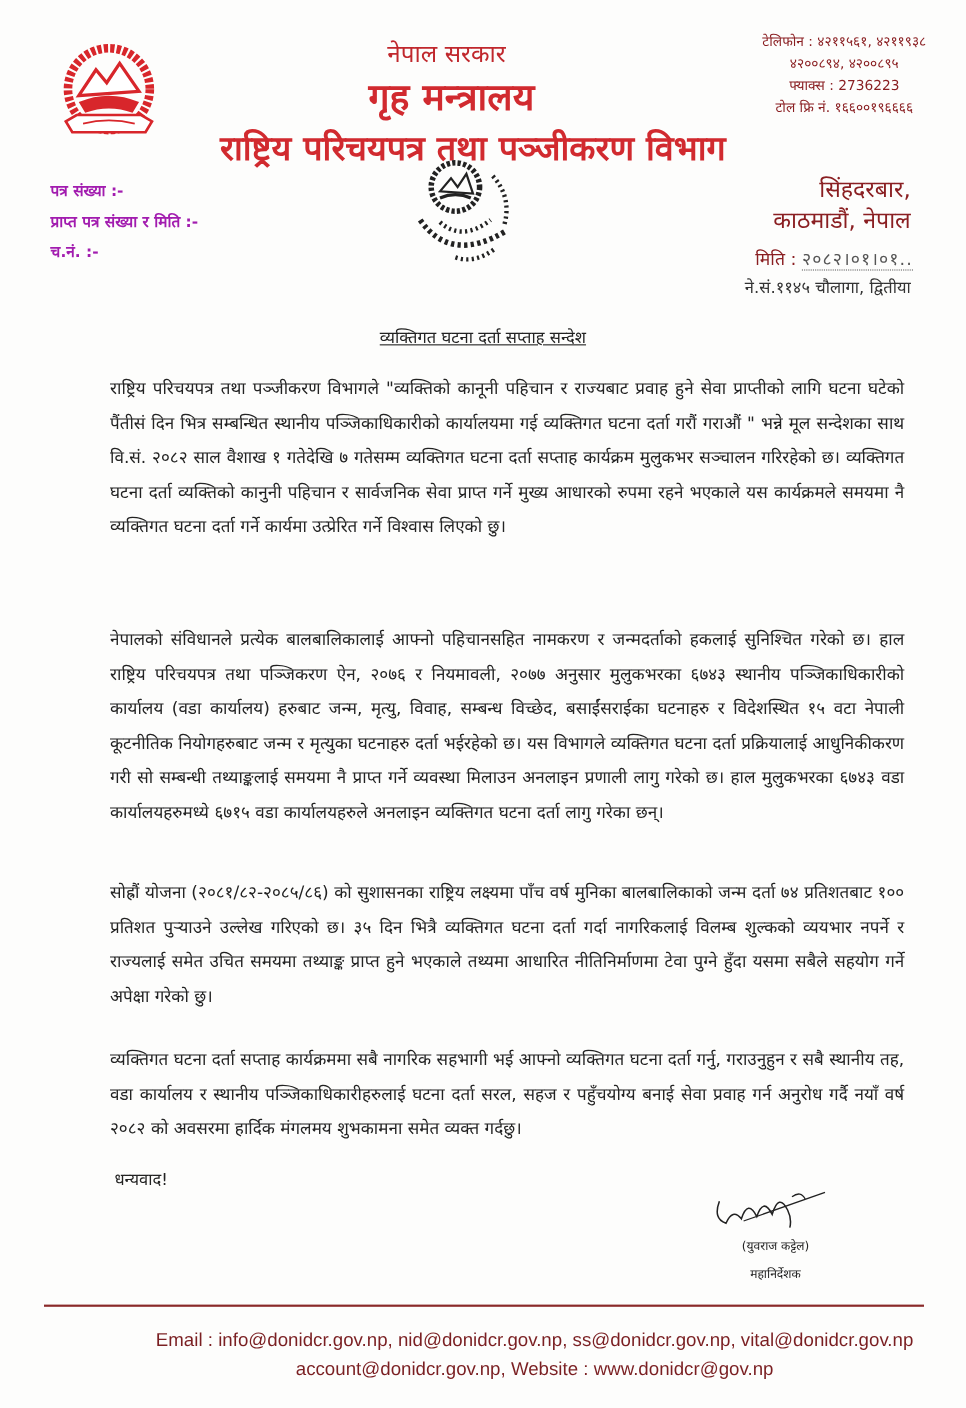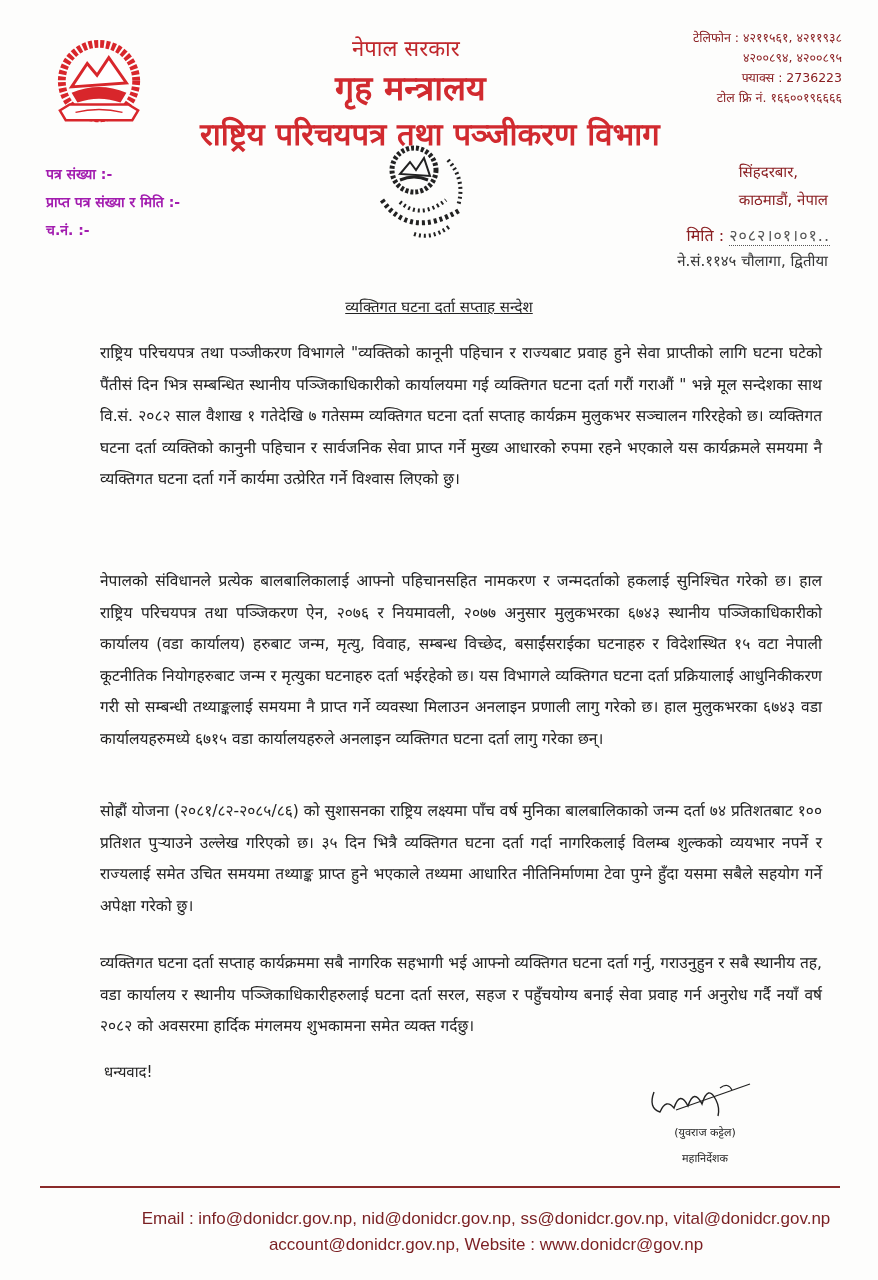--- a/index.html
+++ b/index.html
@@ -5,24 +5,24 @@
   html, body { margin: 0; padding: 0; }
   body {
     width: 878px; height: 1280px; background: #fdfdfc; position: relative; overflow: hidden;
     font-family: "DejaVu Sans", sans-serif; color: #222;
   }
   .abs { position: absolute; }
   .emblem { left: 50px; top: 38px; width: 98px; height: 92px; }
   .gov { position: absolute; left: 352px; top: 32px; font-size: 22px; color: #c0282d; }
   .ministry { position: absolute; left: 335px; top: 64px; font-size: 34px; font-weight: bold; color: #d12a2f; }
   .dept { position: absolute; left: 200px; top: 112px; font-size: 31px; font-weight: bold; color: #d12a2f; }
-  .contact { right: 36px; top: 28px; text-align: right; color: #8a1f22; font-size: 12.5px; line-height: 20px; }
+  .contact { right: 36px; top: 28px; text-align: center; color: #8a1f22; font-size: 12.5px; line-height: 20px; }
   .refs { left: 46px; top: 160px; font-size: 14px; color: #a21caf; line-height: 28px; font-weight: bold; }
   .seal { left: 370px; top: 140px; width: 110px; height: 110px; }
-  .address { right: 50px; top: 158px; text-align: left; color: #8a1f22; font-size: 15px; line-height: 28px; }
+  .address { right: 50px; top: 158px; text-align: right; color: #8a1f22; font-size: 21px; line-height: 28px; }
   .date { right: 48px; top: 224px; color: #8a1f22; font-size: 16px; }
   .date .val { color: #555; border-bottom: 1px dotted #555; letter-spacing: 1px; }
   .nsdate { right: 50px; top: 250px; color: #333; font-size: 15px; }
   .subject { left: 0; width: 878px; top: 296px; text-align: center; font-size: 15px; color: #222; }
   .subject span { text-decoration: underline; }
   .body { left: 100px; width: 722px; font-size: 15.5px; color: #222; line-height: 31.5px; text-align: justify; text-align-last: left; }
   .p1 { top: 338px; }
   .p2 { top: 566px; }
   .p3 { top: 796px; }
   .p4 { top: 948px; }

